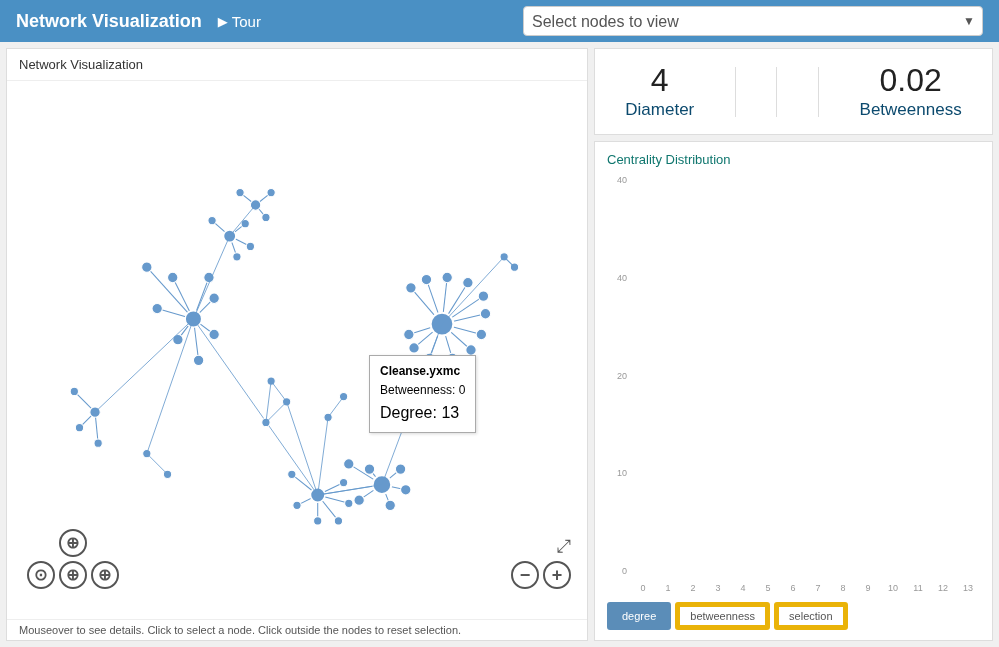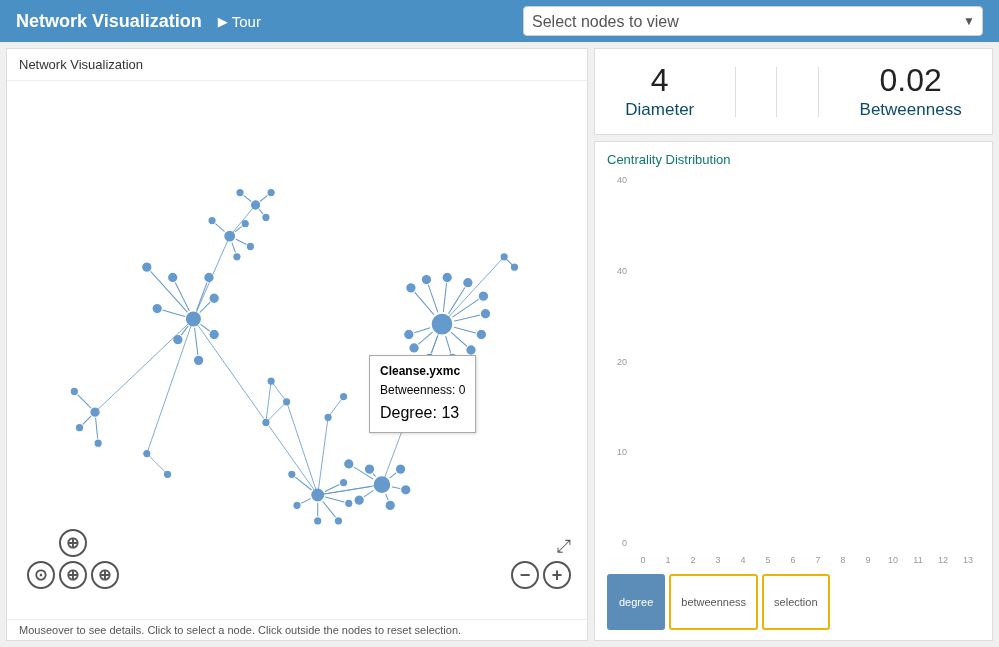--- a/index.html
+++ b/index.html
@@ -263,23 +263,23 @@
       justify-content: center;
     }
 
     
     #chart-buttons {
       display: flex;
       gap: 4px;
       margin-top: 6px;
     }
     .chart-btn {
-      padding: 20px 10px;
+      padding: 3px 10px;
       font-size: 11px;
-      border: 2px solid #eab308;
+      border: 5px solid #eab308;
       border-radius: 3px;
       cursor: pointer;
       background: white;
       color: #555;
     }
     .chart-btn.active {
       background: #5b8db8;
       color: white;
       border-color: #5b8db8;
     }

